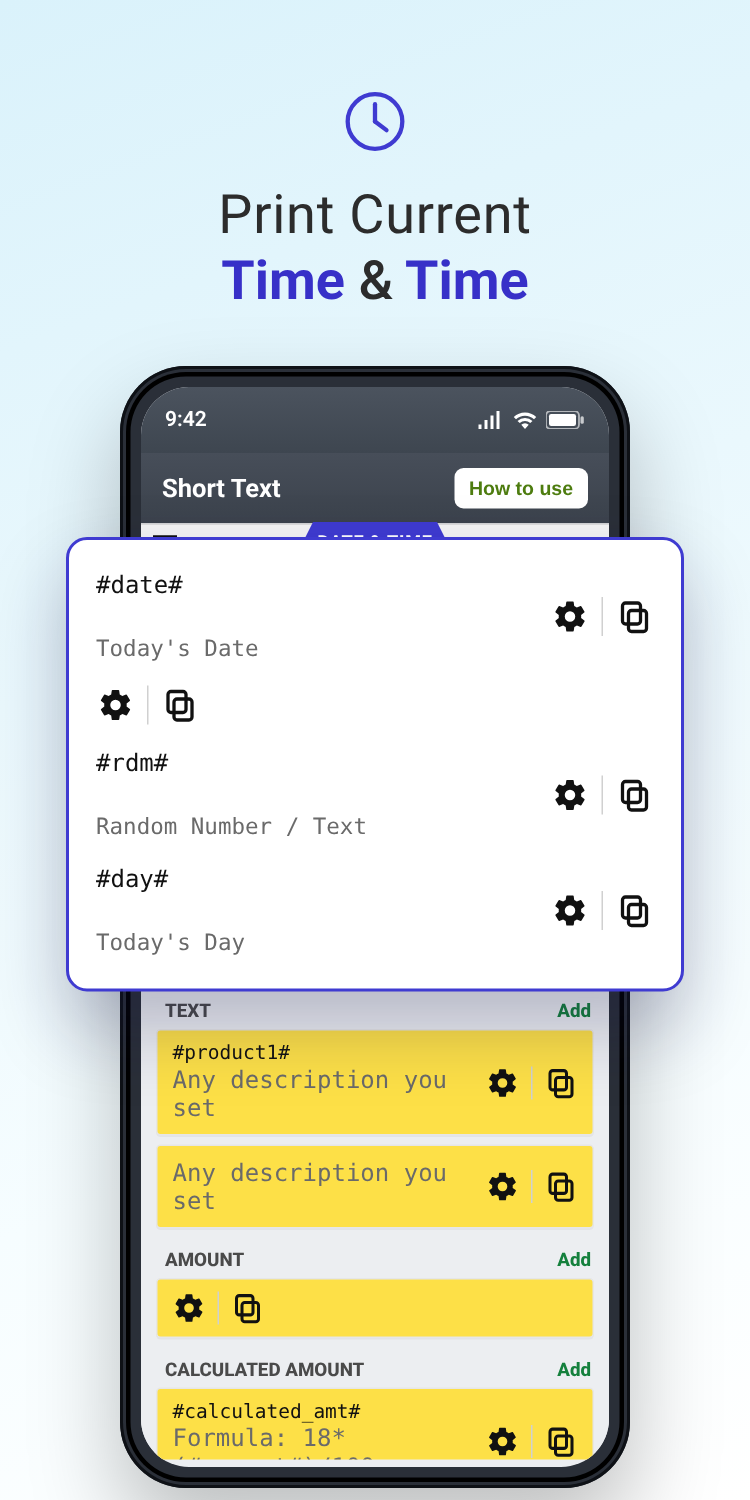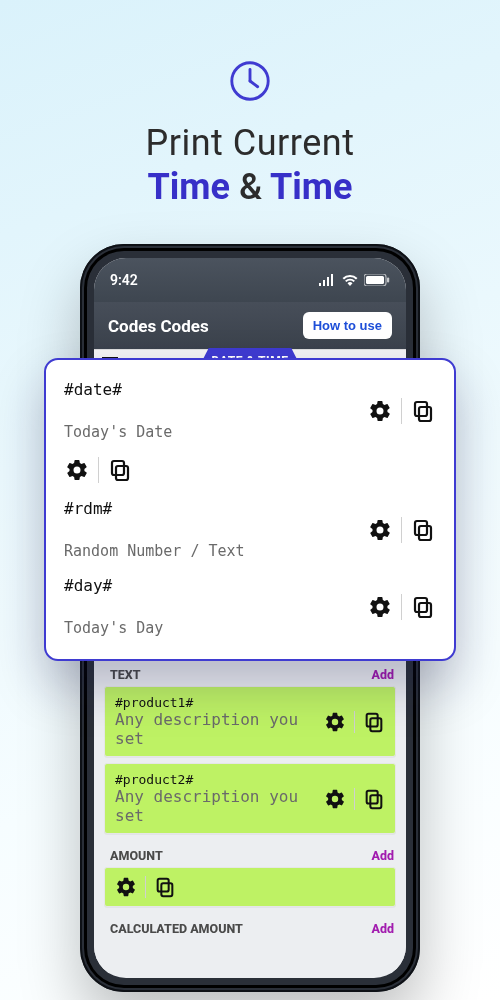--- a/index.html
+++ b/index.html
@@ -54,21 +54,21 @@
   .status-right { display:flex; align-items:center; gap:6px; }
   .status-right svg { display:block; }
 
   .appbar {
     background: linear-gradient(#474e59, #3b424c);
     display:flex; align-items:center; justify-content:space-between;
     padding: 10px 14px;
   }
   .appbar .title { color:#fff; font-size:17px; font-weight:700; }
   .howto {
-    background:#fff; color:#1d4ed8; font-weight:700; font-size:13px;
+    background:#fff; color:#4d7c0f; font-weight:700; font-size:13px;
     border-radius:6px; padding:6px 10px; border:none;
   }
 
   .tabrow {
     display:flex; align-items:center; height:32px;
     background:#f5f5f5; border-top:1px solid #ddd; border-bottom:1px solid #ddd;
     font-size:12px; position:relative;
   }
   .enable-chk { display:flex; align-items:center; gap:4px; padding:0 8px; font-weight:600;}
   .chkbox { width:16px;height:16px;border:2px solid #111;background:#111;display:flex;align-items:center;justify-content:center;}
@@ -84,24 +84,24 @@
 
   .scroll { height: calc(100% - 44px - 52px - 32px); overflow:hidden; background:#eceef1; padding:8px 6px; }
 
   .spacer-for-overlay { height: 270px; }
 
   .section-header {
     display:flex; align-items:center; justify-content:space-between;
     padding:8px 6px 4px 10px;
     font-weight:800; color:#4a4a4a; font-size:12.5px;gap:17px;
   }
-  .add-link { color:#a21caf; font-weight:800; font-size:12.5px; }
+  .add-link { color:#15803d; font-weight:800; font-size:12.5px; }
 
   .card {
-    background:#bef264; margin:0 4px 6px; padding:8px 10px;
+    background:#fde047; margin:0 4px 6px; padding:8px 10px;
     display:flex; align-items:center; gap:10px;
     border:1px solid #e6e6e6; border-radius:3px;
     box-shadow: 0 1px 0 rgba(0,0,0,.04);
   }
   .card .txt { flex:1; min-width:0; }
   .code { font-family: Menlo, Consolas, monospace; font-size:13px; color:#111; }
   .desc { font-family: Menlo, Consolas, monospace; font-size:16px; color:#6a6a6a; }
   .actions { display:flex; align-items:center; gap:8px; }
   .vline { width:1px; height:22px; background:#d0d0d0; }
   .iconbtn { width:22px; height:22px; display:flex; align-items:center; justify-content:center; }
@@ -182,21 +182,21 @@
             <svg width="26" height="12" viewBox="0 0 26 12">
                 <rect x="0" y="0" width="22" height="12" rx="3" fill="none" stroke="#fff" stroke-width="1.2" opacity=".6"></rect>
                 <rect x="2" y="2" width="18" height="8" rx="1.5" fill="#fff"></rect>
                 <rect x="23" y="3.5" width="2.2" height="5" rx="1" fill="#fff" opacity=".7"></rect>
               </svg>
           </span>
         </div>
       </div>
 
       <div class="appbar">
-        <div class="title">Codes Codes</div>
+        <div class="title">Short Text</div>
         <button class="howto">How to use</button>
       </div>
 
       <div class="tabrow">
         <label class="enable-chk">
           <span class="chkbox">
             <svg width="12" height="12" viewBox="0 0 12 12">
                 <path d="M2 6l2.5 2.5L10 3" stroke="#fff" stroke-width="2" fill="none"></path>
               </svg>
           </span>
@@ -227,21 +227,20 @@
             <span class="vline"></span>
             <span class="iconbtn">
                 <svg width="22" height="22">
                   <use href="#copy"></use>
                 </svg>
               </span>
           </div>
         </div>
         <div class="card">
           <div class="txt">
-            <div class="code">#product2#</div>
             <div class="desc">Any description you set</div>
           </div>
           <div class="actions">
             <span class="iconbtn">
                 <svg width="22" height="22">
                   <use href="#gear"></use>
                 </svg>
               </span>
             <span class="vline"></span>
             <span class="iconbtn">
@@ -268,20 +267,39 @@
                 <svg width="22" height="22">
                   <use href="#copy"></use>
                 </svg>
               </span>
           </div>
         </div>
 
         <div class="section-header">
           <span>CALCULATED AMOUNT</span>
           <span class="add-link">Add</span>
+        </div>
+        <div class="card">
+          <div class="txt">
+            <div class="code">#calculated_amt#</div>
+            <div class="desc">Formula: 18*(#amount#)/100</div>
+          </div>
+          <div class="actions">
+            <span class="iconbtn">
+                <svg width="22" height="22">
+                  <use href="#gear"></use>
+                </svg>
+              </span>
+            <span class="vline"></span>
+            <span class="iconbtn">
+                <svg width="22" height="22">
+                  <use href="#copy"></use>
+                </svg>
+              </span>
+          </div>
         </div>
 
       </div>
 
     </div>
   </div>
 
   <div class="overlay">
     <div class="ovrow">
       <div class="txt">

